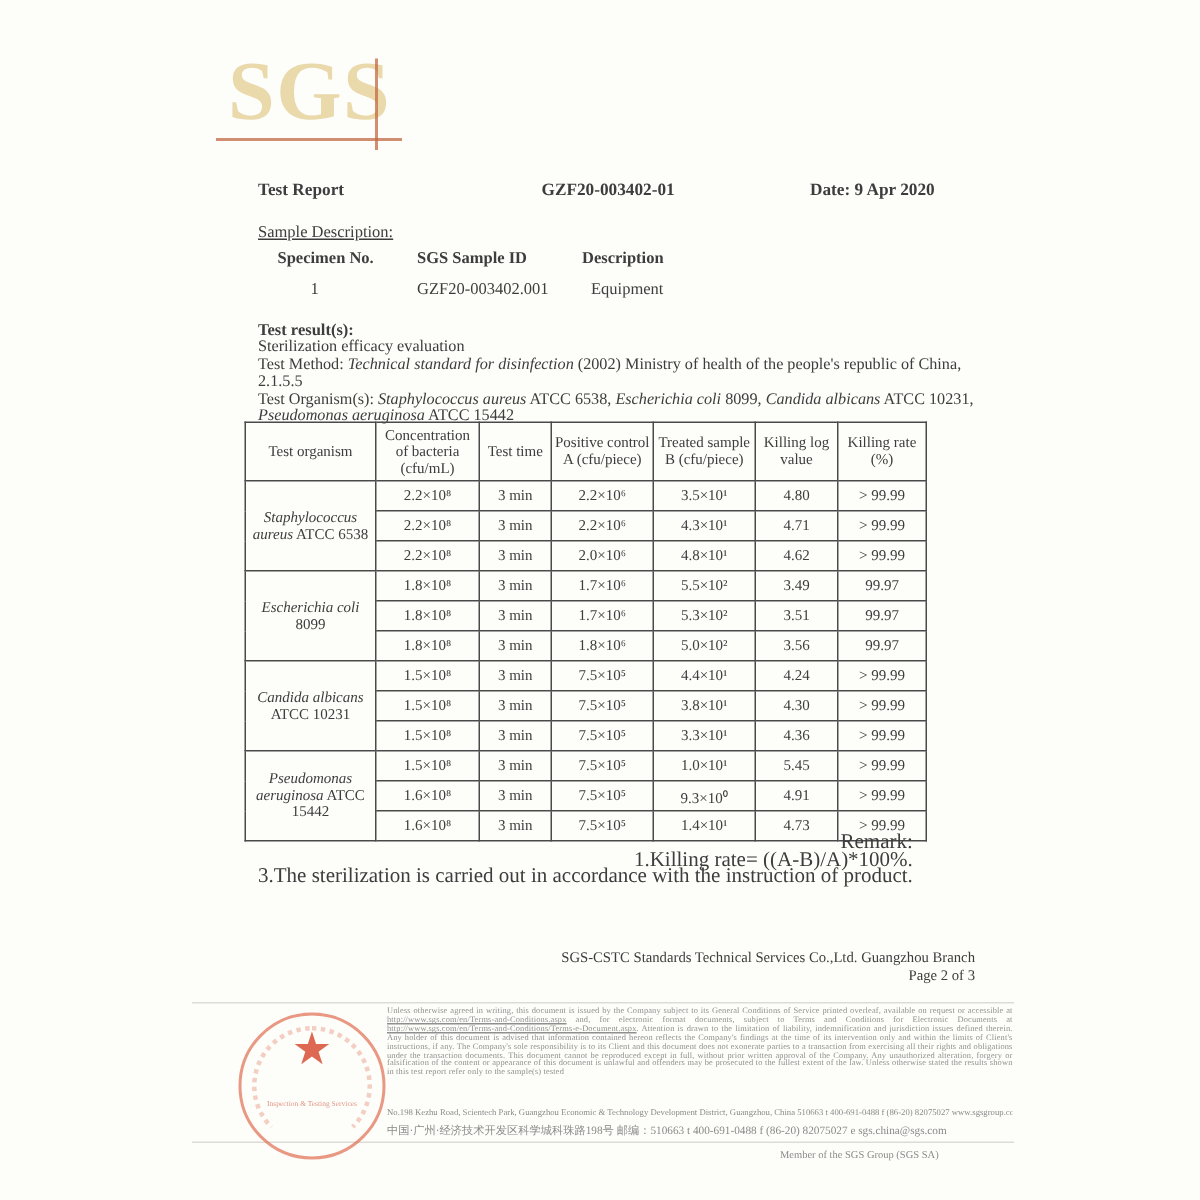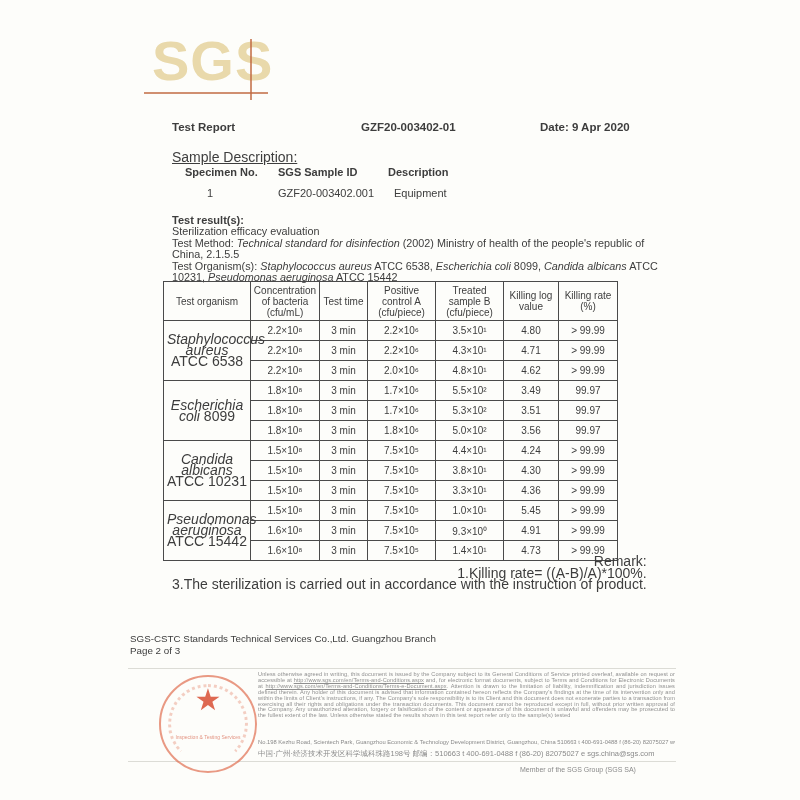--- a/index.html
+++ b/index.html
@@ -1,57 +1,57 @@
 <!DOCTYPE html>
 <html><head>
 <meta charset="utf-8">
 <style>
   html,body { margin:0; padding:0; }
   .page {
     position:relative; width:800px; height:800px;
     background:#fdfdfa; overflow:hidden;
-    font-family:Liberation Sans, sans-serif;
+    font-family:Liberation Serif, serif;
     color:#3d3d3d;
   }
   .abs { position:absolute; }
 
   
   .logo-text { left:152px; top:33px; font-size:56px; font-weight:bold;
     color:#e9d9ab; line-height:1; letter-spacing:1px; }
   .logo-hline { left:144px; top:92px; width:124px; height:2px; background:#c06a42; opacity:.75; }
   .logo-vline { left:250px; top:39px; width:2px; height:61px; background:#c06a42; opacity:.75; }
 
   
   .hdr { top:121px; font-size:11.5px; font-weight:bold; }
   .hdr-title { left:172px; }
   .hdr-no { left:361px; }
   .hdr-date { left:528px;margin-left:12px; }
 
   
-  .sample-title { left:172px; top:149px; font-size:14px; text-decoration:underline; }
+  .sample-title { left:172px; top:149px; font-size:11px; text-decoration:underline; }
   .sample-h { top:166px; font-size:11px; font-weight:bold; }
   .sample-v { top:187px; font-size:11px; }
 
   
   .res-title { left:172px; top:214px; font-size:11px; font-weight:bold; }
   .res-body { left:172px; top:226px; width:492px; font-size:10.8px; line-height:11.6px; }
 
   
   .rtable { left:163px; top:281px; width:454px; border-collapse:collapse; table-layout:fixed; }
   .rtable th, .rtable td { border:1px solid #4a4a4a; text-align:center; vertical-align:middle;
     font-size:10px; font-weight:normal; padding:1px 1px; color:#3d3d3d; }
   .rtable thead th { height:36px; line-height:11px;margin-left:42px; }
   .rtable tbody td { height:17px; }
-  .rtable td.org { font-size:14px; line-height:11px; padding:0 3px; }
+  .rtable td.org { font-size:10px; line-height:11px; padding:0 3px; }
 
   
   .remark { left:172px; top:556px; font-size:14px; line-height:11.6px;text-align:right; }
 
   
-  .footer { left:130px; top:633px; width:520px; text-align:left; font-size:9.8px; line-height:11.5px; }
+  .footer { left:130px; top:633px; width:520px; text-align:right; font-size:9.8px; line-height:11.5px; }
 
   
   .legal-top-line { left:128px; top:668px; width:548px; height:1px; background:#dcdcd6; }
   .legal-bottom-line { left:128px; top:761px; width:548px; height:1px; background:#dcdcd6; }
 
   .stamp { left:159px; top:675px; width:94px; height:94px; border-radius:50%;
     border:2px solid rgba(224,110,80,.7); }
   .stamp-arc { position:absolute; left:7px; top:7px; right:7px; bottom:7px; border-radius:50%;
     border:3px dotted rgba(224,110,80,.32); border-bottom-color:transparent; }
   .stamp-star { position:absolute; left:0; top:8px; width:100%; text-align:center;

